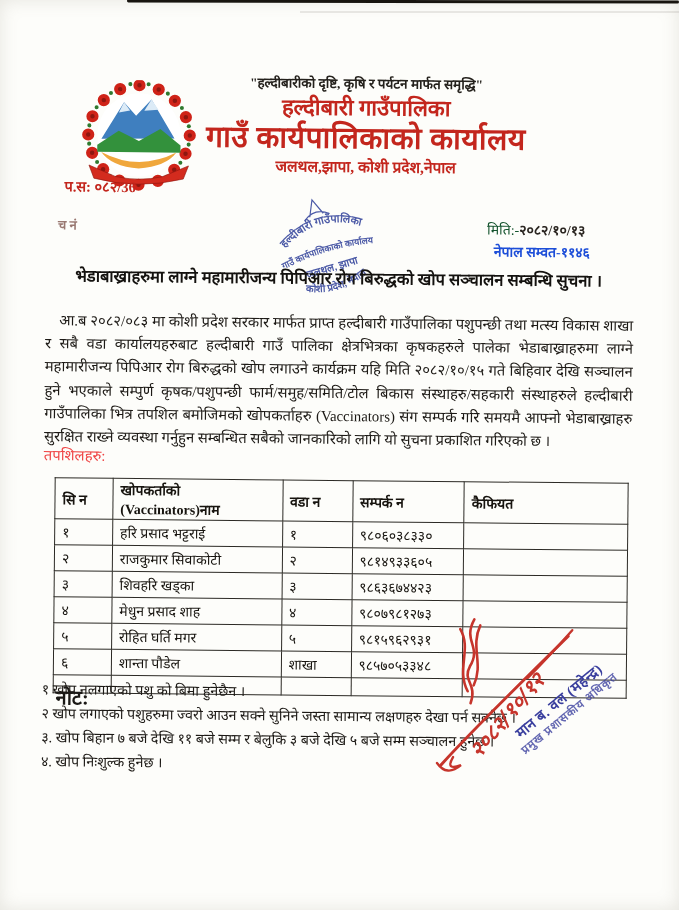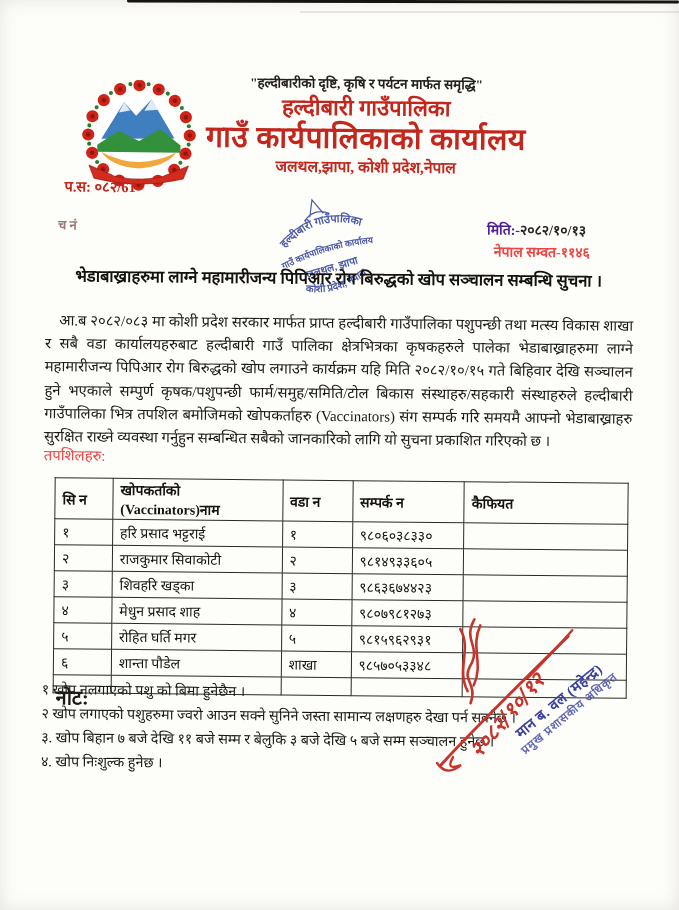--- a/index.html
+++ b/index.html
@@ -19,23 +19,23 @@
   
   .logo{position:absolute;left:72px;top:82px;width:132px;height:120px;}
   .header-center{position:absolute;left:150px;top:76px;width:430px;text-align:center;line-height:1.15;}
   .tagline{font-size:13.5px;font-weight:600;color:#24211c;}
   .muni{font-size:22px;font-weight:700;color:#c3261d;margin-top:3px;}
   .office{font-size:30px;font-weight:700;color:#c3261d;margin-top:1px;letter-spacing:.5px;}
   .addr{font-size:15.5px;font-weight:700;color:#c3261d;margin-top:3px;}
   .ref-no{position:absolute;left:64px;top:178px;font-size:14.5px;font-weight:700;color:#c3261d;}
   .chalani{position:absolute;left:58px;top:218px;font-size:13px;color:#6f4038;opacity:.7;font-weight:700;}
   .date-block{position:absolute;left:487px;top:218px;font-size:14px;line-height:1.55;}
-  .date-line .lbl{color:#4c1d95;font-weight:700;}
+  .date-line .lbl{color:#14532d;font-weight:400;}
   .date-line .val{color:#2a2520;font-weight:600;text-align:right;}
-  .sambat{color:#ef4444;font-weight:600;padding-left:7px;}
+  .sambat{color:#1d4ed8;font-weight:600;padding-left:7px;}
 
   
   .mid-stamp{position:absolute;left:238px;top:180px;width:175px;height:128px;
     transform:rotate(-17deg);opacity:.88;}
   .mid-stamp text{fill:#35459c;font-weight:700;}
   .mid-stamp path.sketch{stroke:#35459c;fill:none;stroke-width:1.2;}
 
   
   .subject{position:absolute;left:36px;top:266px;width:606px;text-align:center;
     font-size:16.5px;font-weight:700;color:#14120f;}
@@ -142,21 +142,21 @@
       <path d="M16,84 L42,95 Q65,100 88,95 L114,84 L109,97 Q65,108 21,97 Z" fill="#d32b1e" stroke="#8e1710" stroke-width=".6"></path>
     </svg>
 
     <div class="header-center">
       <div class="tagline">"हल्दीबारीको दृष्टि, कृषि र पर्यटन मार्फत समृद्धि"</div>
       <div class="muni">हल्दीबारी गाउँपालिका</div>
       <div class="office">गाउँ कार्यपालिकाको कार्यालय</div>
       <div class="addr">जलथल,झापा, कोशी प्रदेश,नेपाल</div>
     </div>
 
-    <div class="ref-no">प.स: ०८२/61</div>
+    <div class="ref-no">प.स: ०८२/36</div>
     <div class="chalani">च नं</div>
 
     <svg class="mid-stamp" viewBox="0 0 175 128">
       <defs>
         <path id="arcTop" d="M 22,78 Q 87,10 152,78"></path>
         <path id="arcMid" d="M 12,84 Q 87,60 162,84"></path>
         <path id="arcBot" d="M 34,92 Q 87,130 140,92"></path>
       </defs>
       <path class="sketch" d="M80,34 l7,-16 l7,16 m-20,2 q13,-10 26,0"></path>
       <text font-size="11"><textPath href="#arcTop" startOffset="50%" text-anchor="middle">हल्दीबारी गाउँपालिका</textPath></text>

